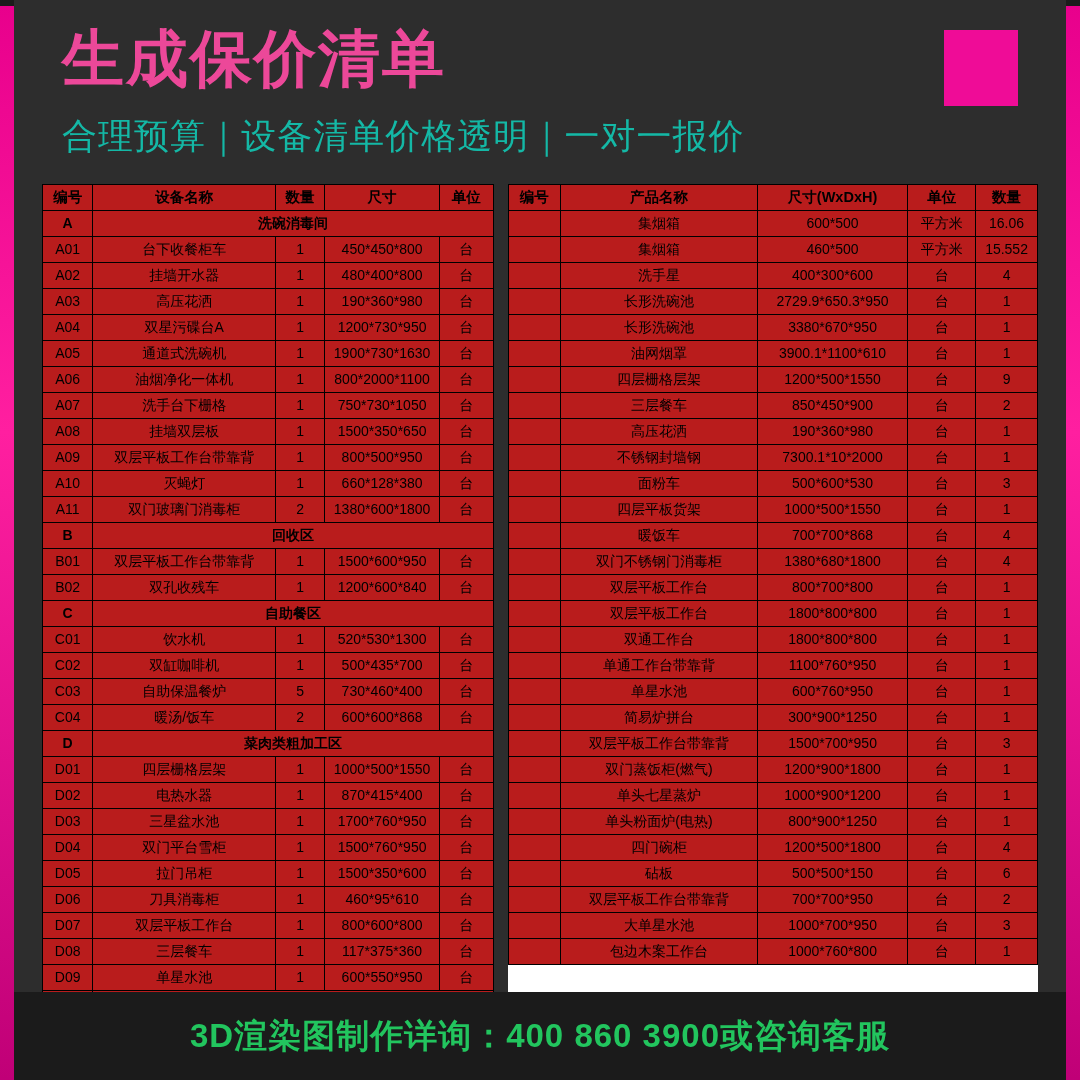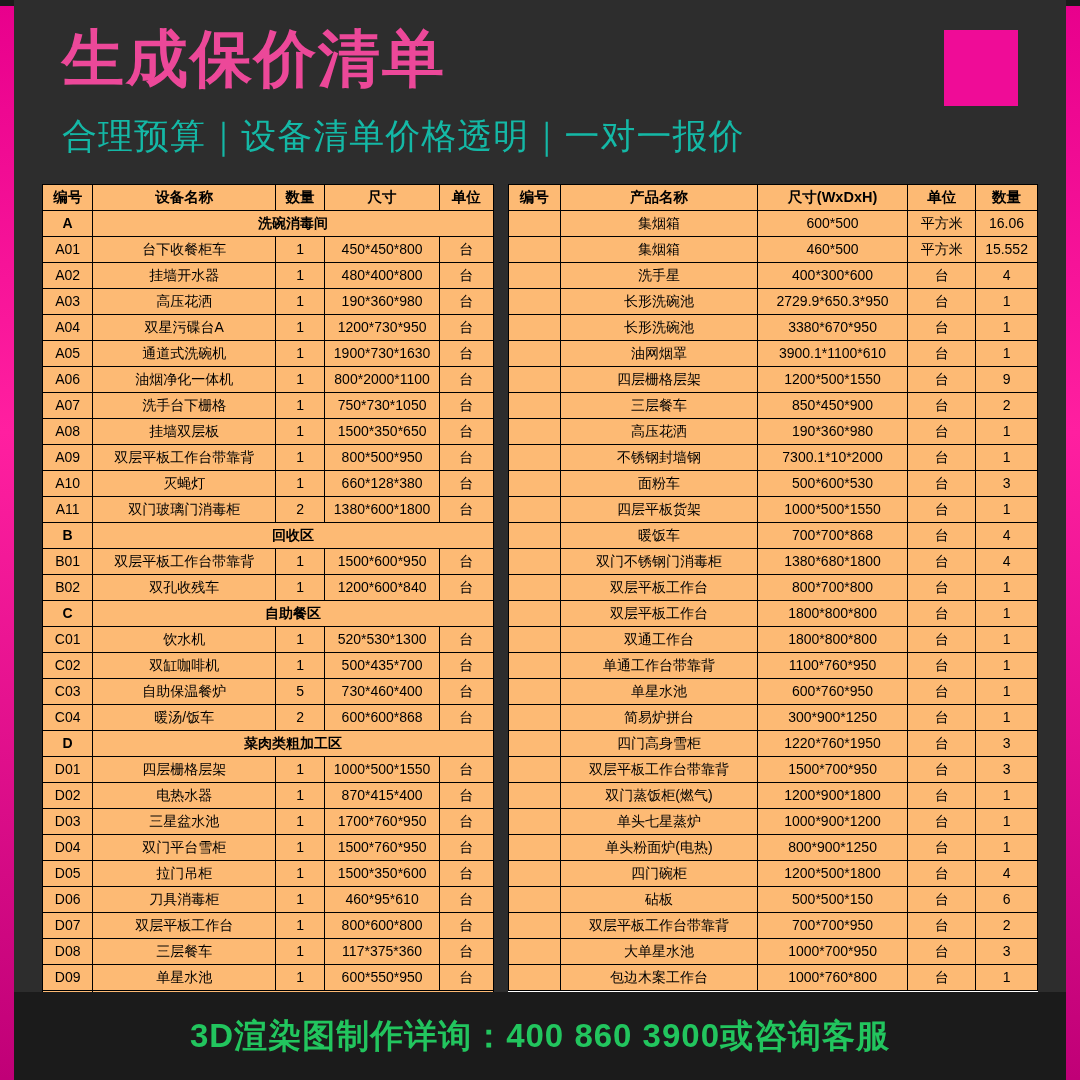--- a/index.html
+++ b/index.html
@@ -62,21 +62,21 @@
     flex: 1 1 auto;
     overflow: hidden;
   }
   .tbl-col { background:#ffffff; }
   .tbl-col.left { width: 486px; }
   .tbl-col.right { flex: 1 1 auto; }
 
   table {
     border-collapse: collapse;
     width: 100%;
-    background:#fdba74;
+    background:#b91c1c;
     font-size: 14px;
     color:#000;
   }
   th, td {
     border: 1px solid #000;
     text-align: center;
     padding: 2px 2px;
     height: 25px;
     line-height: 21px;
     white-space: nowrap;
@@ -508,27 +508,20 @@
             </tr>
             <tr>
               <td></td>
               <td>简易炉拼台</td>
               <td>300*900*1250</td>
               <td>台</td>
               <td>1</td>
             </tr>
             <tr>
               <td></td>
-              <td>四门高身雪柜</td>
-              <td>1220*760*1950</td>
-              <td>台</td>
-              <td>3</td>
-            </tr>
-            <tr>
-              <td></td>
               <td>双层平板工作台带靠背</td>
               <td>1500*700*950</td>
               <td>台</td>
               <td>3</td>
             </tr>
             <tr>
               <td></td>
               <td>双门蒸饭柜(燃气)</td>
               <td>1200*900*1800</td>
               <td>台</td>

